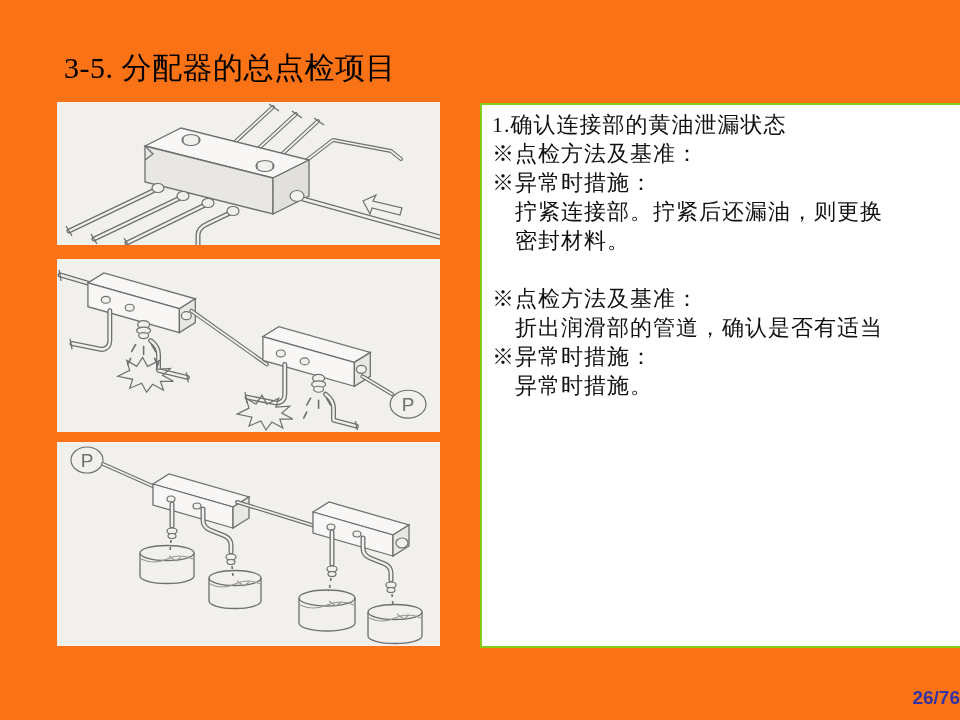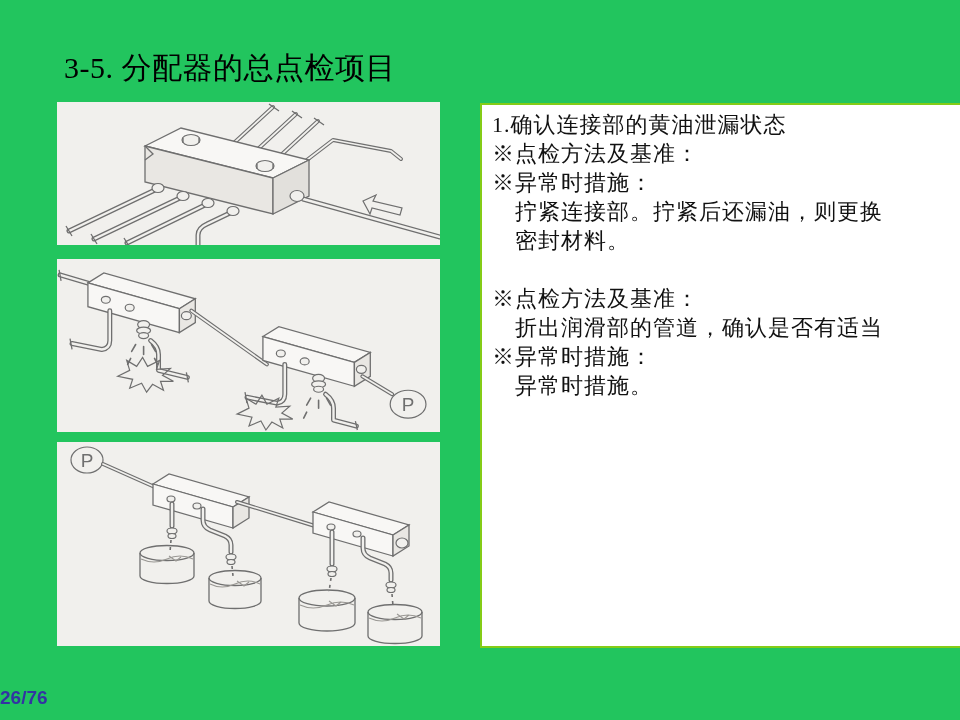--- a/index.html
+++ b/index.html
@@ -6,42 +6,42 @@
     --accent-blue:#3333a3;
     --line-art:#6f6f6f;
     --figure-bg:#f1f0ed;
   }
   html,body{margin:0;padding:0;}
   body{
     width:960px;height:720px;background:#ffffff;
     font-family:"Liberation Serif","DejaVu Serif",serif;
     position:relative;overflow:hidden;
   }
-  .slide{position:absolute;inset:0;background:#22c55e;padding-left:28px;}
+  .slide{position:absolute;inset:0;background:#f97316;padding-left:28px;}
   .title{
     position:absolute;left:64px;top:48px;margin:0;
     font-size:30px;font-weight:normal;color:#000;
     letter-spacing:0.5px;white-space:nowrap;
   }
   .fig{position:absolute;background:var(--figure-bg);}
   .fig svg{display:block;width:100%;height:100%;}
   .fig1{left:57px;top:102px;width:383px;height:143px;}
   .fig2{left:57px;top:259px;width:383px;height:173px;}
   .fig3{left:57px;top:442px;width:383px;height:204px;}
   .textbox{
     position:absolute;left:480px;top:103px;width:528px;height:545px;
     box-sizing:border-box;border:2px solid #84cc16;background:#fff;
     padding:5px 8px 0 10px;
   }
   .tb-line{
     font-size:22px;line-height:29px;min-height:29px;color:#111;
     white-space:pre;letter-spacing:1px;
   }
   .pagenum{
-    position:absolute;left:0;right:0;top:687px;text-align:left;
+    position:absolute;left:0;right:0;top:687px;text-align:right;
     font-family:"Liberation Sans","DejaVu Sans",sans-serif;
     font-size:19px;font-weight:bold;color:var(--accent-blue);
   }
   
   .ln{stroke:var(--line-art);stroke-width:1.3;fill:none;}
   .face{stroke:var(--line-art);stroke-width:1.3;fill:#f8f7f5;}
   .face-shaded{stroke:var(--line-art);stroke-width:1.3;fill:#e9e7e3;}
   .face-dark{stroke:var(--line-art);stroke-width:1.3;fill:#e2e0dc;}
   .pipe-o{stroke:var(--line-art);stroke-width:5;fill:none;stroke-linecap:round;stroke-linejoin:round;}
   .pipe-i{stroke:var(--figure-bg);stroke-width:2.4;fill:none;stroke-linecap:round;stroke-linejoin:round;}

